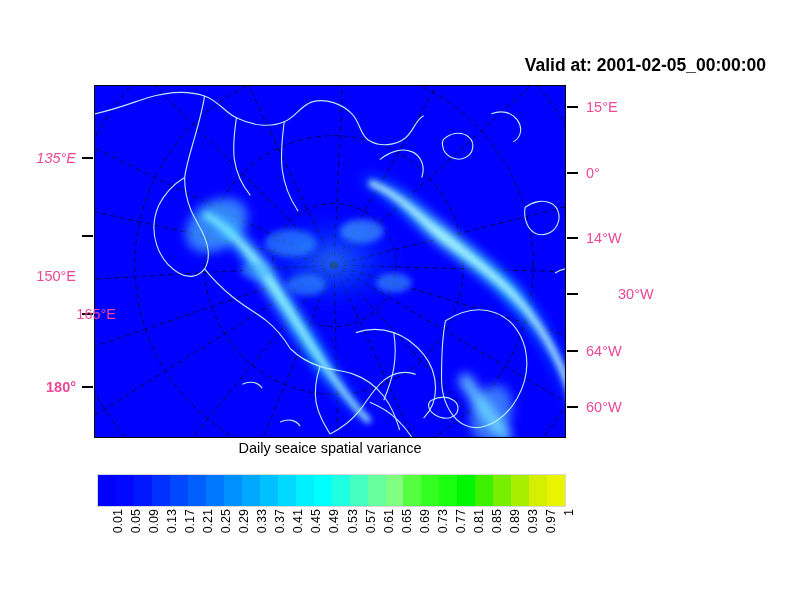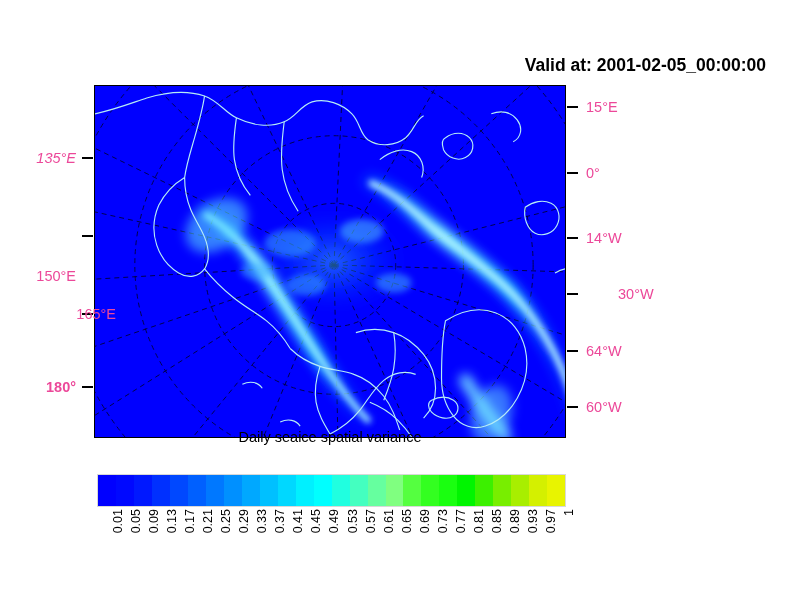--- a/index.html
+++ b/index.html
@@ -34,21 +34,21 @@
 
   .axlabel{
     position:absolute; font-size:14.5px; color:#ec4899;
     white-space:nowrap; line-height:1;
   }
   .axlabel-left{text-align:right;transform:translateY(-50%);}
   .axlabel-right{text-align:left;transform:translateY(-50%);}
 
   
   #caption{
-    position:absolute; left:94px; top:429px; width:472px;
+    position:absolute; left:94px; top:440px; width:472px;
     text-align:center; font-size:14.5px; color:#000000;
   }
 
   
   #colorbar{
     position:absolute; left:97px; top:474px;
     width:469px; height:33px;
     display:flex; border:1px solid #d8d8d8; box-sizing:border-box;
   }
   #colorbar .swatch{flex:1 1 0;height:100%;}

